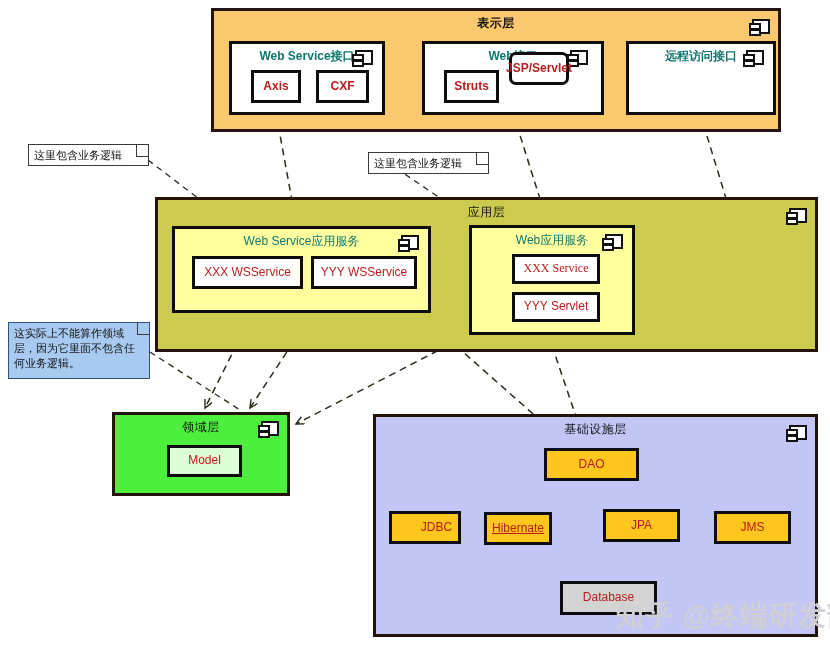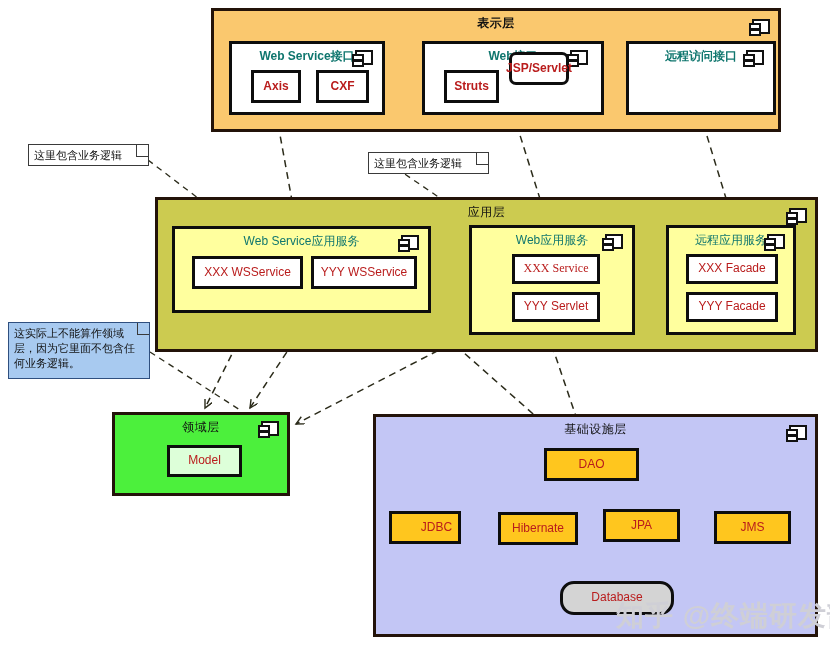--- a/index.html
+++ b/index.html
@@ -184,44 +184,38 @@
       <div class="leaf" style="left:136px; top:27px; width:106px; height:33px;">YYY WSService</div>
     </div>
 
     <div class="comp" style="left:311px; top:25px; width:166px; height:110px; background:#ffff9e;">
       <div class="comp-title">Web应用服务</div>
       <div class="badge" style="right:9px; top:6px;"></div>
       <div class="leaf" style="left:40px; top:26px; width:88px; height:30px;font-family:Liberation Serif, serif;">XXX Service</div>
       <div class="leaf" style="left:40px; top:64px; width:88px; height:30px;">YYY Servlet</div>
     </div>
 
-    <div class="comp" style="left:508px; top:25px; width:130px; height:110px; background:#ffff9e;">
-      <div class="comp-title">远程应用服务</div>
-      <div class="badge" style="right:8px; top:6px;"></div>
-      <div class="leaf" style="left:17px; top:26px; width:92px; height:30px;">XXX Facade</div>
-      <div class="leaf" style="left:17px; top:64px; width:92px; height:30px;">YYY Facade</div>
-    </div>
   </div>
 
   <div class="layer" style="left:112px; top:412px; width:178px; height:84px; background:#4cf03c;">
     <div class="layer-title">领域层</div>
     <div class="badge" style="right:8px; top:6px;"></div>
     <div class="leaf" style="left:52px; top:30px; width:75px; height:32px; background:#ddffd9;">Model</div>
   </div>
 
   <div class="layer" style="left:373px; top:414px; width:445px; height:223px; background:#c3c6f5;">
     <div class="layer-title">基础设施层</div>
     <div class="badge" style="right:8px; top:8px;"></div>
 
     <div class="leaf" style="left:168px; top:31px; width:95px; height:33px; background:#ffc61e;">DAO</div>
     <div class="leaf" style="left:13px; top:94px; width:72px; height:33px; background:#ffc61e;padding-left:23px;">JDBC</div>
-    <div class="leaf" style="left:122px; top:95px; width:80px; height:33px; background:#ffc61e;">Hibernate</div>
+    <div class="leaf" style="left:108px; top:95px; width:68px; height:33px; background:#ffc61e;text-decoration:underline;">Hibernate</div>
     <div class="leaf" style="left:227px; top:92px; width:77px; height:33px; background:#ffc61e;">JPA</div>
     <div class="leaf" style="left:338px; top:94px; width:77px; height:33px; background:#ffc61e;">JMS</div>
-    <div class="leaf" style="left:184px; top:164px; width:114px; height:34px; background:#d4d4d4;border-radius:14px;">Database</div>
+    <div class="leaf" style="left:184px; top:164px; width:97px; height:34px; background:#d4d4d4;">Database</div>
 
     <div class="watermark" style="left:240px; top:180px;">知乎 @终端研发部</div>
   </div>
 
   <div class="note" style="left:28px; top:144px; width:121px; height:22px;">
     <span>这里包含业务逻辑</span>
     <span class="fold"></span>
     <span class="foldline"></span>
   </div>
 

